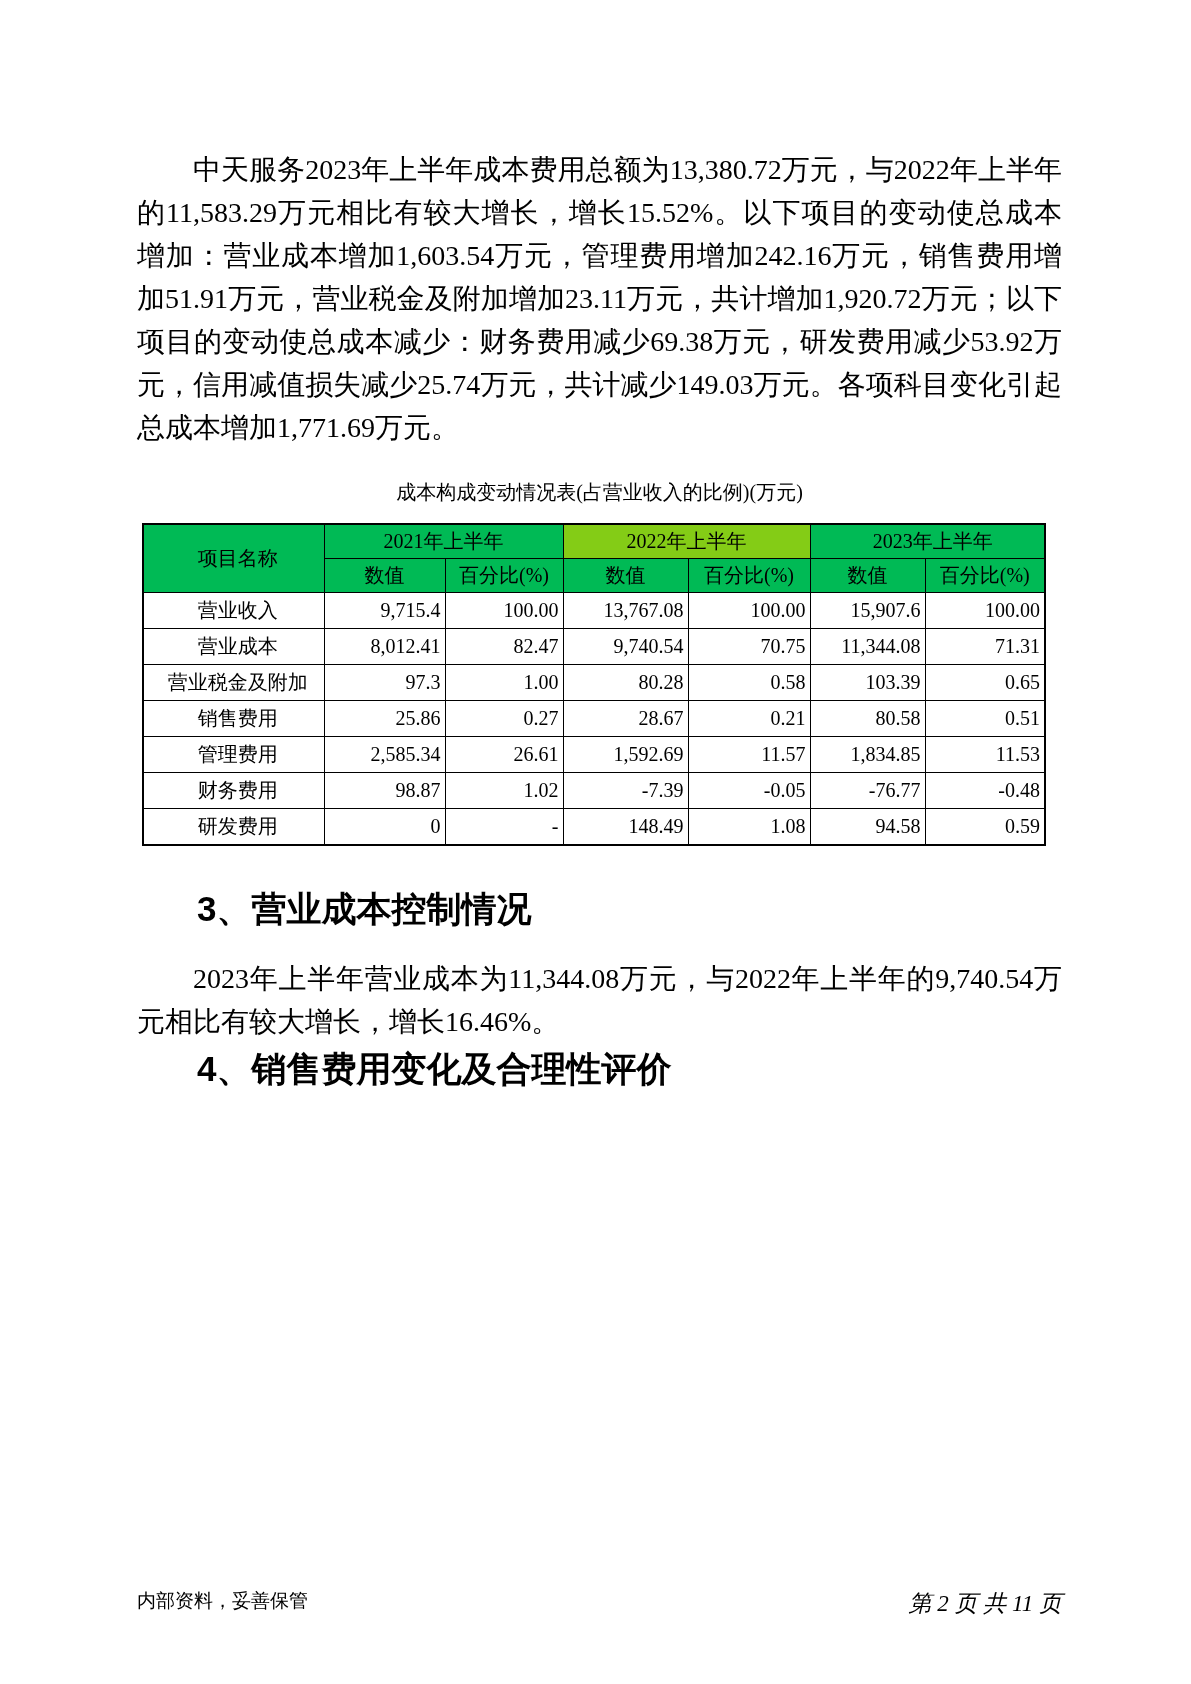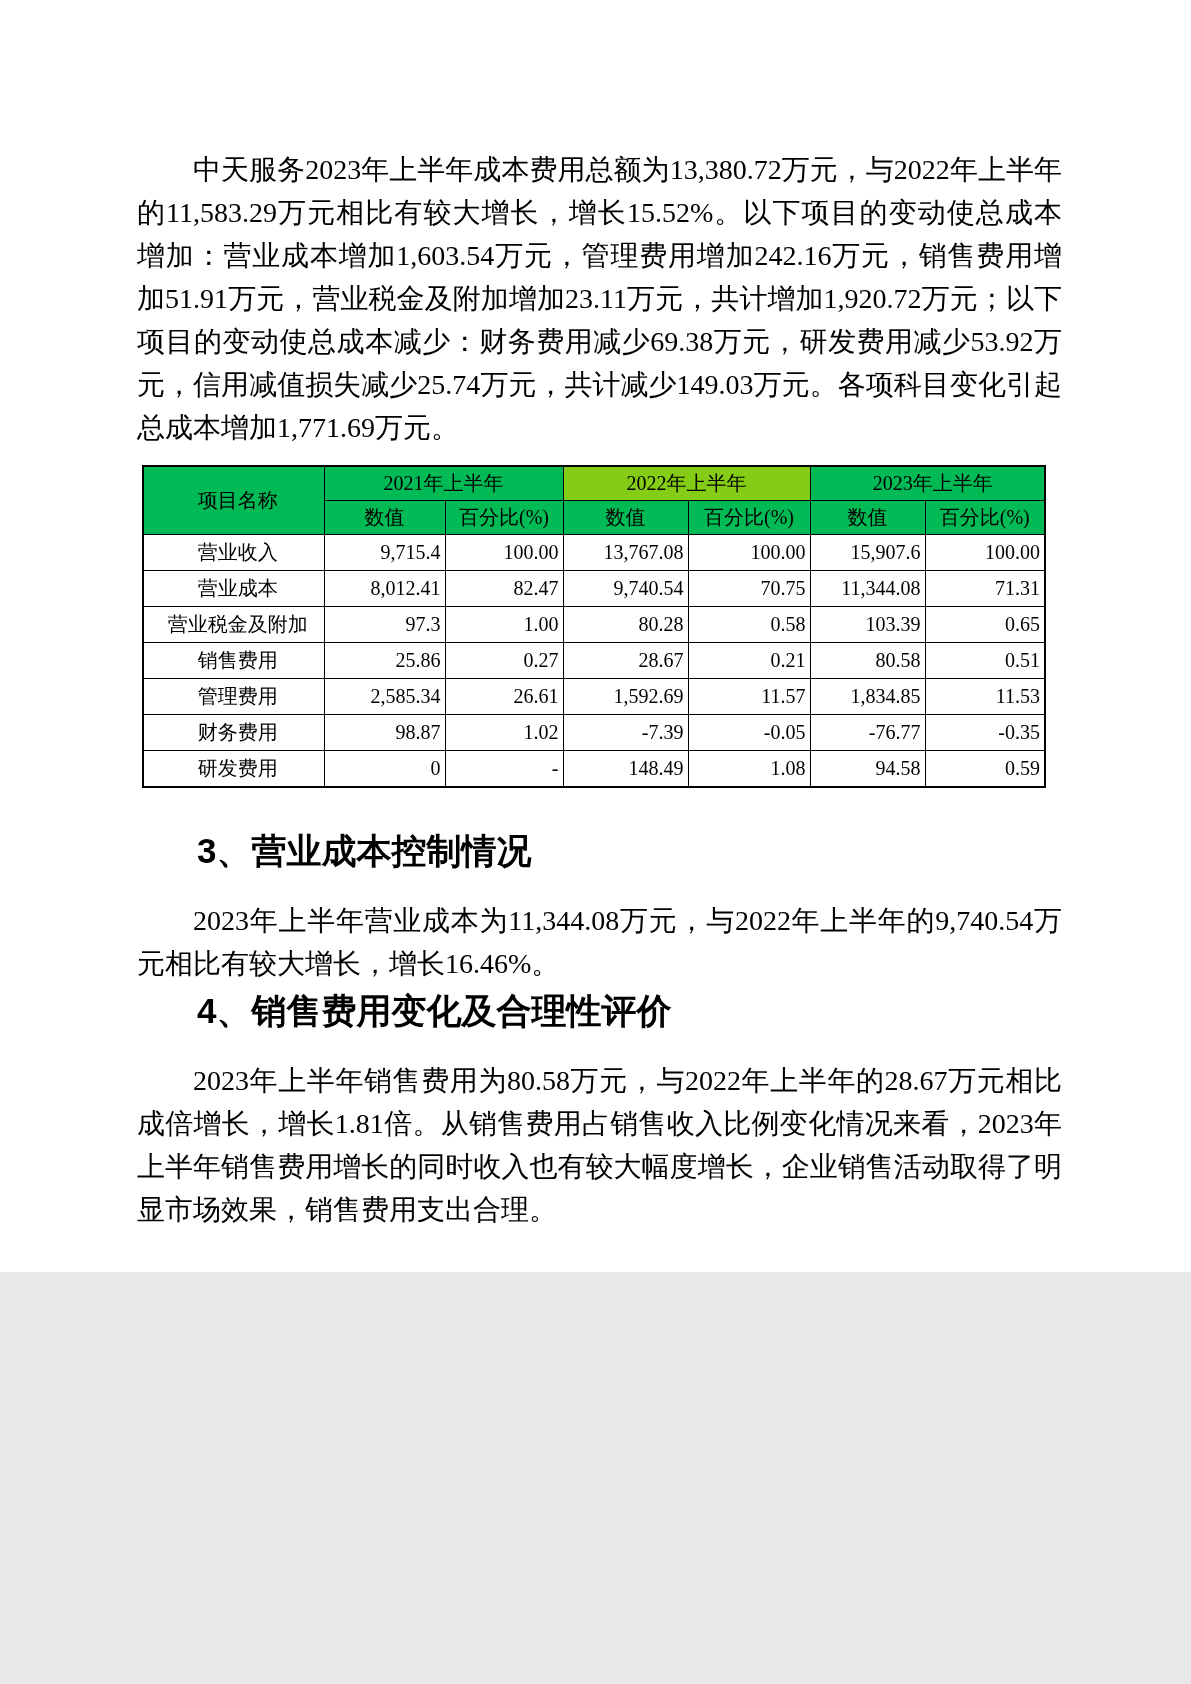--- a/index.html
+++ b/index.html
@@ -1,18 +1,18 @@
 <!DOCTYPE html>
 <html><head>
 <meta charset="utf-8">
 <style>
   html,body { margin:0; padding:0; background:#e8e8e8; }
   .page {
     position:relative;
-    width:1191px; height:1272px;
+    width:1191px; height:1684px;
     margin:0 auto;
     background:#ffffff;
     font-family:"Liberation Serif","DejaVu Serif",serif;
     color:#000;
     overflow:hidden;
   }
   .content {
     position:absolute;
     left:137px; top:0;
     width:925px;
@@ -76,20 +76,21 @@
   }
 </style>
 </head>
 <body>
 
 <div class="page">
   <div class="content">
 
     <p class="para para-intro">中天服务2023年上半年成本费用总额为13,380.72万元，与2022年上半年的11,583.29万元相比有较大增长，增长15.52%。以下项目的变动使总成本增加：营业成本增加1,603.54万元，管理费用增加242.16万元，销售费用增加51.91万元，营业税金及附加增加23.11万元，共计增加1,920.72万元；以下项目的变动使总成本减少：财务费用减少69.38万元，研发费用减少53.92万元，信用减值损失减少25.74万元，共计减少149.03万元。各项科目变化引起总成本增加1,771.69万元。</p>
 
+    <div class="table-title">成本构成变动情况表(占营业收入的比例)(万元)</div>
 
     <table class="cost">
       <colgroup>
         <col style="width:181px">
           <col style="width:121px">
           <col style="width:118px">
         <col style="width:125px">
           <col style="width:122px">
           <col style="width:115px">
           <col style="width:120px">
@@ -156,37 +157,36 @@
           <td class="num">1,834.85</td>
           <td class="num">11.53</td>
         </tr>
         <tr>
           <td class="item">财务费用</td>
           <td class="num">98.87</td>
           <td class="num">1.02</td>
           <td class="num">-7.39</td>
           <td class="num">-0.05</td>
           <td class="num">-76.77</td>
-          <td class="num">-0.35</td>
+          <td class="num">-0.48</td>
         </tr>
         <tr>
           <td class="item">研发费用</td>
           <td class="num">0</td>
           <td class="num">-</td>
           <td class="num">148.49</td>
           <td class="num">1.08</td>
           <td class="num">94.58</td>
           <td class="num">0.59</td>
         </tr>
       </tbody>
     </table>
 
     <h3 class="sec-heading h3-heading">3、营业成本控制情况</h3>
     <p class="para para-body">2023年上半年营业成本为11,344.08万元，与2022年上半年的9,740.54万元相比有较大增长，增长16.46%。</p>
 
     <h3 class="sec-heading h4-heading">4、销售费用变化及合理性评价</h3>
-    <p class="para para-body">2023年上半年销售费用为80.58万元，与2022年上半年的28.67万元相比成倍增长，增长1.81倍。从销售费用占销售收入比例变化情况来看，2023年上半年销售费用增长的同时收入也有较大幅度增长，企业销售活动取得了明显市场效果，销售费用支出合理。</p>
 
   </div>
 
   <div class="footer-left">内部资料，妥善保管</div>
   <div class="footer-right">第 2 页  共 11 页</div>
 </div>
 
 </body></html>

